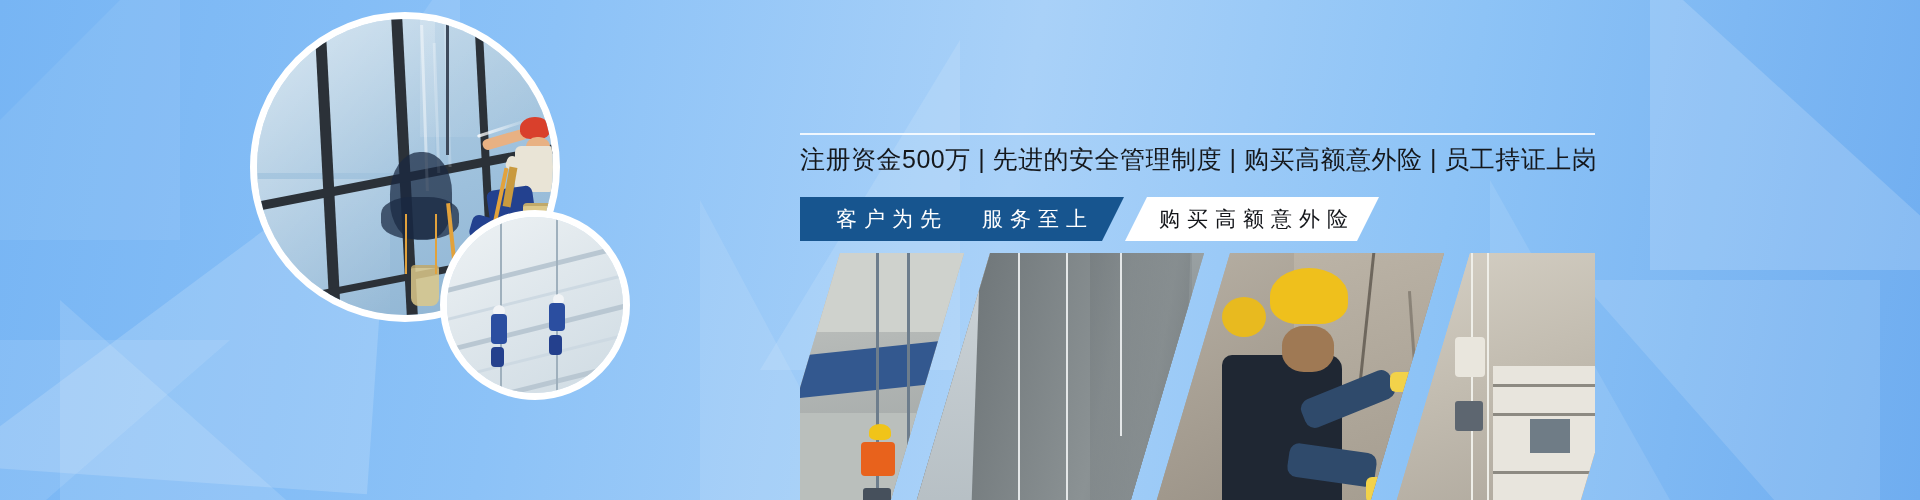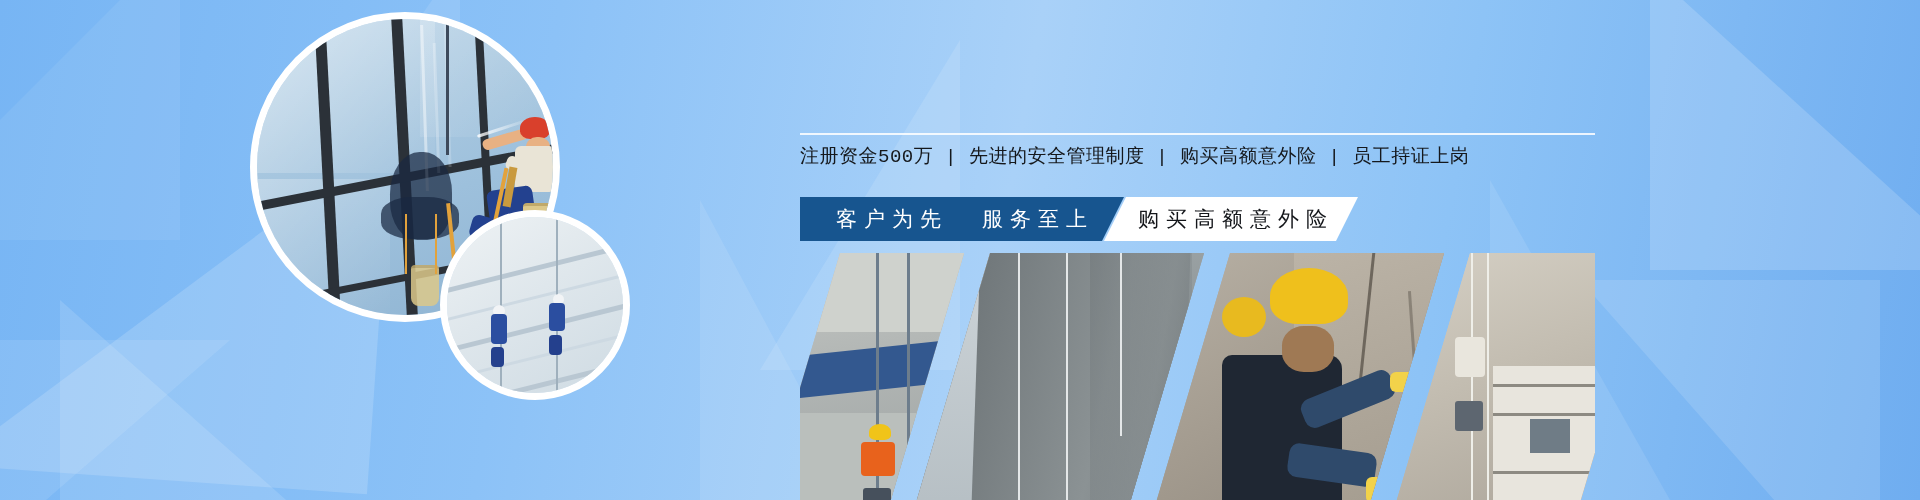--- a/index.html
+++ b/index.html
@@ -160,35 +160,35 @@
   }
   .headline-rule {
     position:absolute;
     left: 800px; top: 133px;
     width: 795px; height: 2px;
     background: rgba(255,255,255,0.85);
   }
   .subline {
     position:absolute;
     left: 800px; top: 143px;
-    font-size: 19px;
+    font-size: 25px;
     color: #15181c;
     white-space: nowrap;
     letter-spacing: 0.5px;
-    font-family: Liberation Mono, monospace;
   }
 
   
   .slogan {
     position:absolute;
     left: 800px; top: 197px;
     height: 44px;
     display:flex;
     align-items:stretch;
     white-space:nowrap;
+    gap:21px;
   }
   .slogan-dark {
     background: #17558f;
     color: #ffffff;
     font-size: 21px;
     letter-spacing: 7px;
     display:flex; align-items:center;
     padding: 0 30px 0 36px;
     clip-path: polygon(0 0, 100% 0, calc(100% - 22px) 100%, 0 100%);
   }

